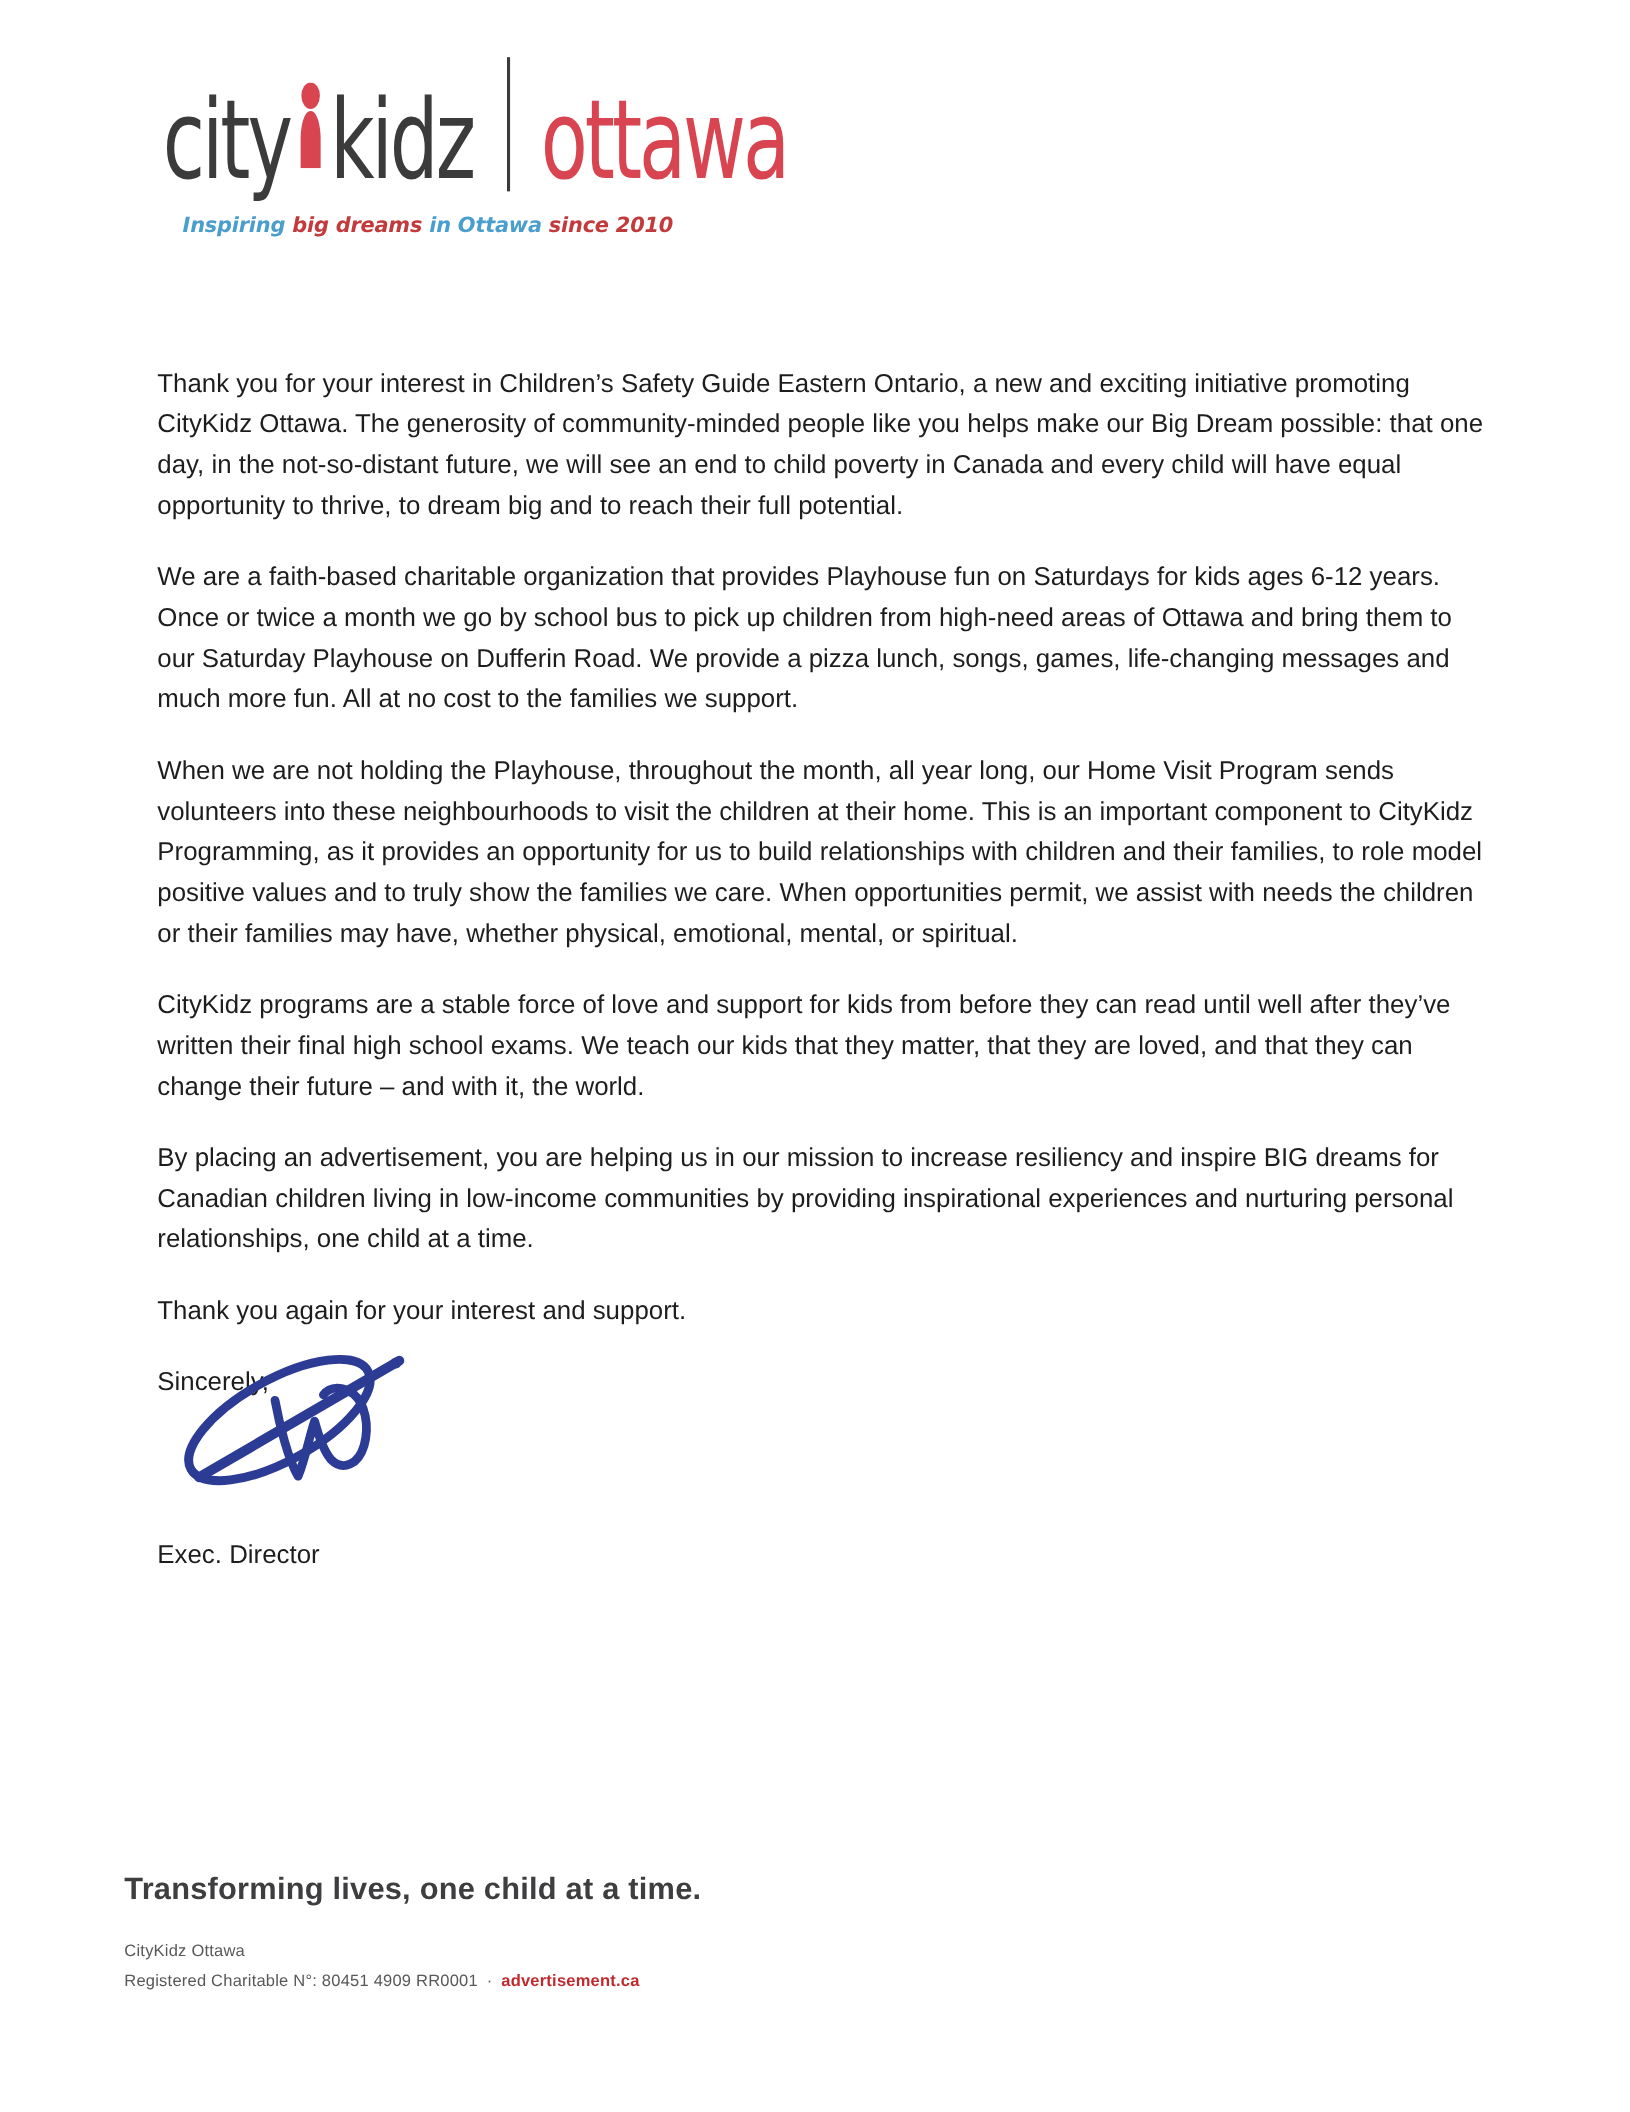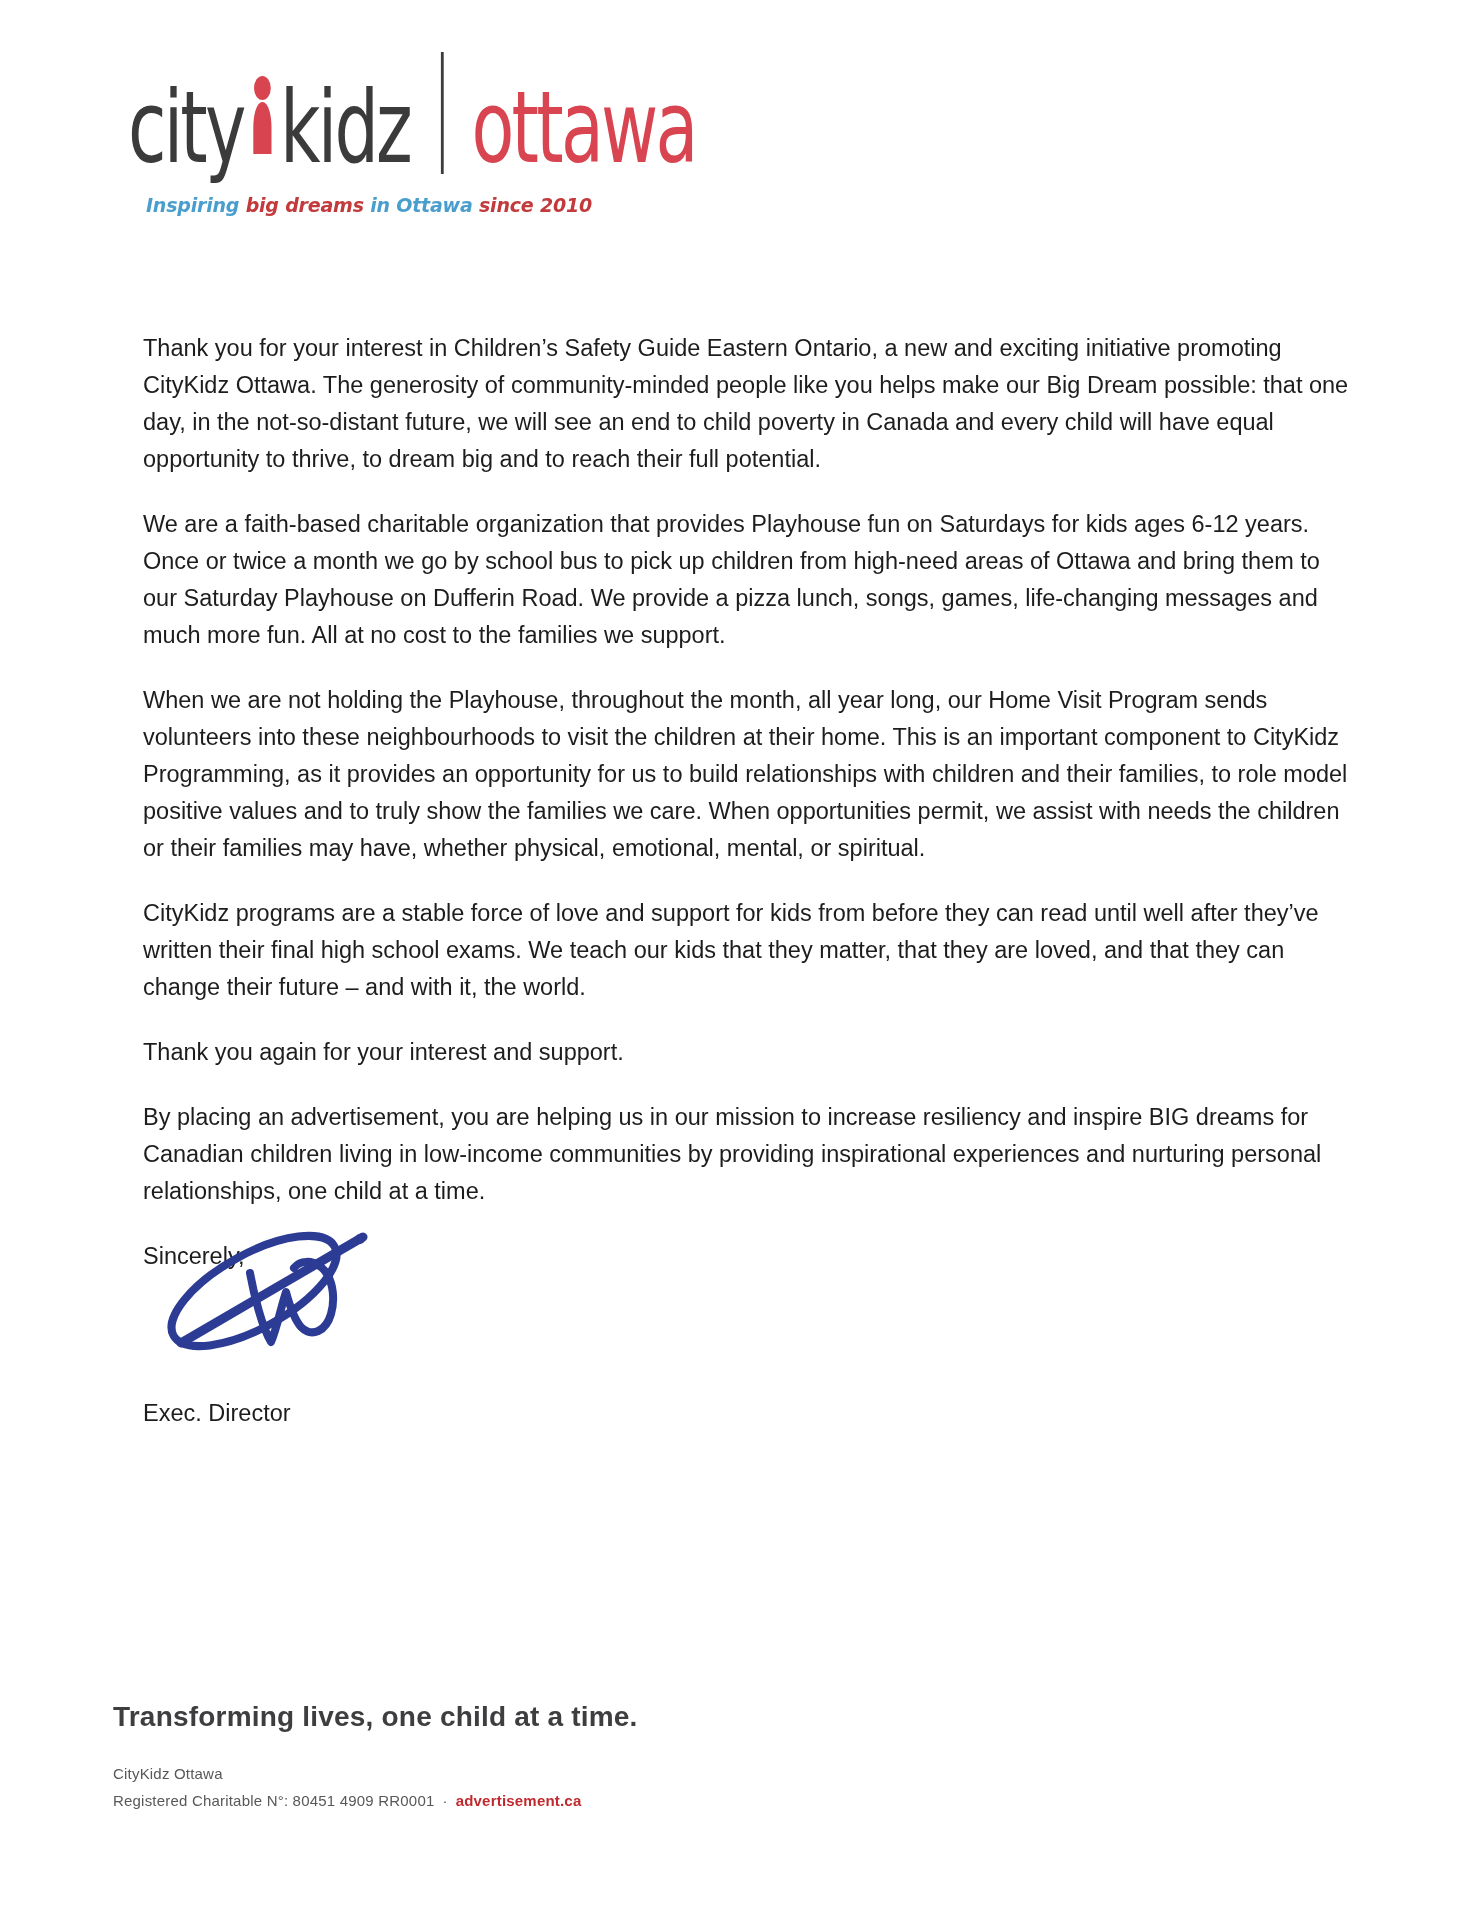--- a/index.html
+++ b/index.html
@@ -7,21 +7,21 @@
   .page {
     position: relative;
     width: 1482px;
     height: 1920px;
     background: #ffffff;
     font-family: "Liberation Sans", sans-serif;
     overflow: hidden;
   }
 
   
-  .letterhead { position: absolute; left: 128px; top: 52px; }
+  .letterhead { position: absolute; left: 148px; top: 52px; }
   .logo-row {
     display: flex;
     align-items: flex-end;
     transform: scaleX(0.70);
     transform-origin: left bottom;
     white-space: nowrap;
   }
   .logo-word {
     font-family: "DejaVu Sans", sans-serif;
     font-size: 100px;
@@ -101,22 +101,22 @@
       <span class="logo-word region">ottawa</span>
     </div>
     <div class="tagline"><span class="tag-blue">Inspiring </span><span class="tag-red">big dreams </span><span class="tag-blue">in Ottawa </span><span class="tag-red">since 2010</span></div>
   </div>
 
   <div class="letter">
     <p>Thank you for your interest in Children’s Safety Guide Eastern Ontario, a new and exciting initiative promoting CityKidz Ottawa. The generosity of community-minded people like you helps make our Big Dream possible: that one day, in the not-so-distant future, we will see an end to child poverty in Canada and every child will have equal opportunity to thrive, to dream big and to reach their full potential.</p>
     <p>We are a faith-based charitable organization that provides Playhouse fun on Saturdays for kids ages 6-12 years.  Once or twice a month we go by school bus to pick up children from high-need areas of Ottawa and bring them to our Saturday Playhouse on Dufferin Road. We provide a pizza lunch, songs, games, life-changing messages and much more fun.  All at no cost to the families we support.</p>
     <p>When we are not holding the Playhouse, throughout the month, all year long, our Home Visit Program sends volunteers into these neighbourhoods to visit the children at their home. This is an important component to CityKidz Programming, as it provides an opportunity for us to build relationships with children and their families, to role model positive values and to truly show the families we care. When opportunities permit, we assist with needs the children or their families may have, whether physical, emotional, mental, or spiritual.</p>
     <p>CityKidz programs are a stable force of love and support for kids from before they can read until well after they’ve written their final high school exams. We teach our kids that they matter, that they are loved, and that they can change their future – and with it, the world.</p>
+    <p>By placing an advertisement, you are helping us in our mission to increase resiliency and inspire BIG dreams for Canadian children living in low-income communities by providing inspirational experiences and nurturing personal relationships, one child at a time.</p>
     <p>Thank you again for your interest and support.</p>
-    <p>By placing an advertisement, you are helping us in our mission to increase resiliency and inspire BIG dreams for Canadian children living in low-income communities by providing inspirational experiences and nurturing personal relationships, one child at a time.</p>
     <p class="closing">Sincerely,</p>
 
     <div class="signature-block">
       <svg width="290" height="200" viewBox="0 0 290 200" aria-hidden="true">
         <g fill="none" stroke="#2c3b93" stroke-linecap="round" stroke-linejoin="round">
           <ellipse cx="115" cy="76" rx="92" ry="37" transform="rotate(-29 115 76)" stroke-width="8"></ellipse>
           <path d="M 42,128 L 224,22" stroke-width="9"></path>
           <circle cx="221" cy="24" r="5" fill="#2c3b93" stroke="none"></circle>
           <path d="M 111,58 C 115,80 123,112 132,127 C 138,113 142,92 147,77 C 151,92 156,105 162,112 C 173,123 187,116 192,99 C 197,81 193,61 182,52 C 173,45 161,45 155,53" stroke-width="8"></path>
         </g>

